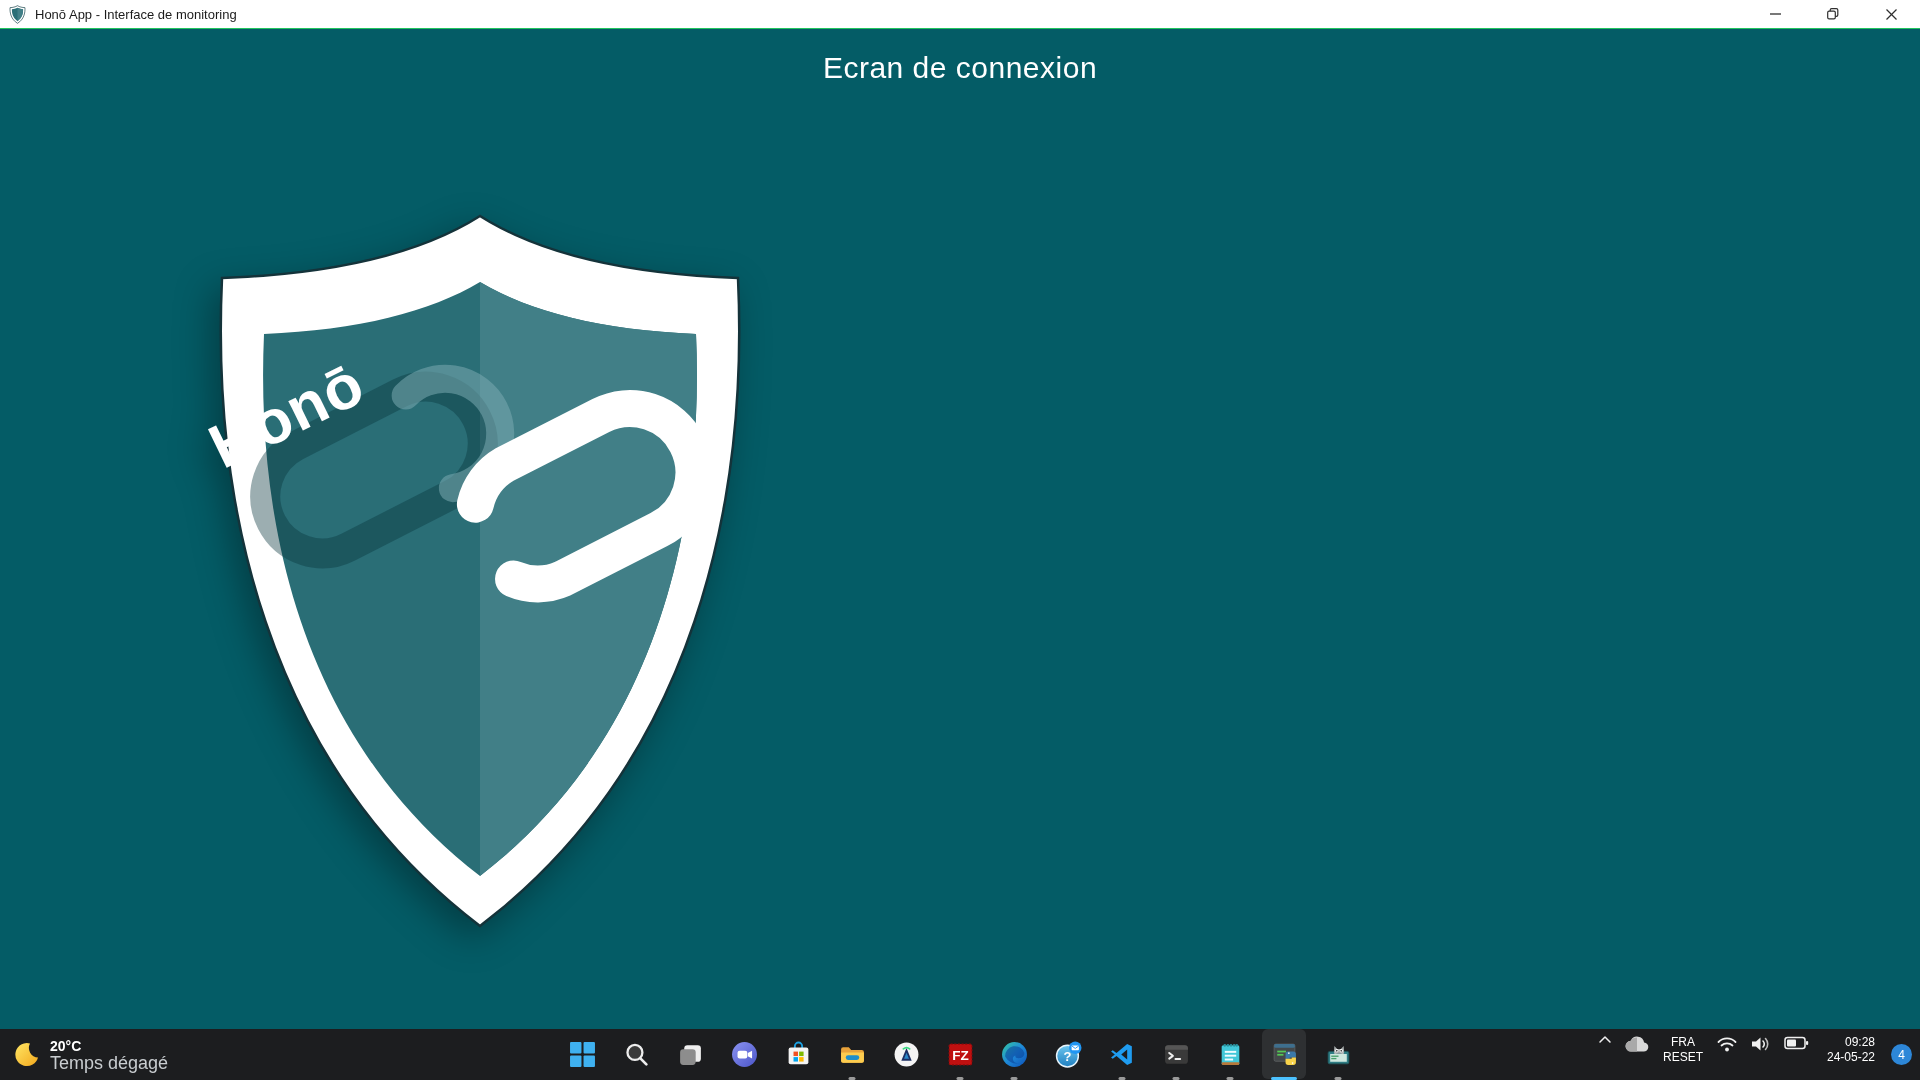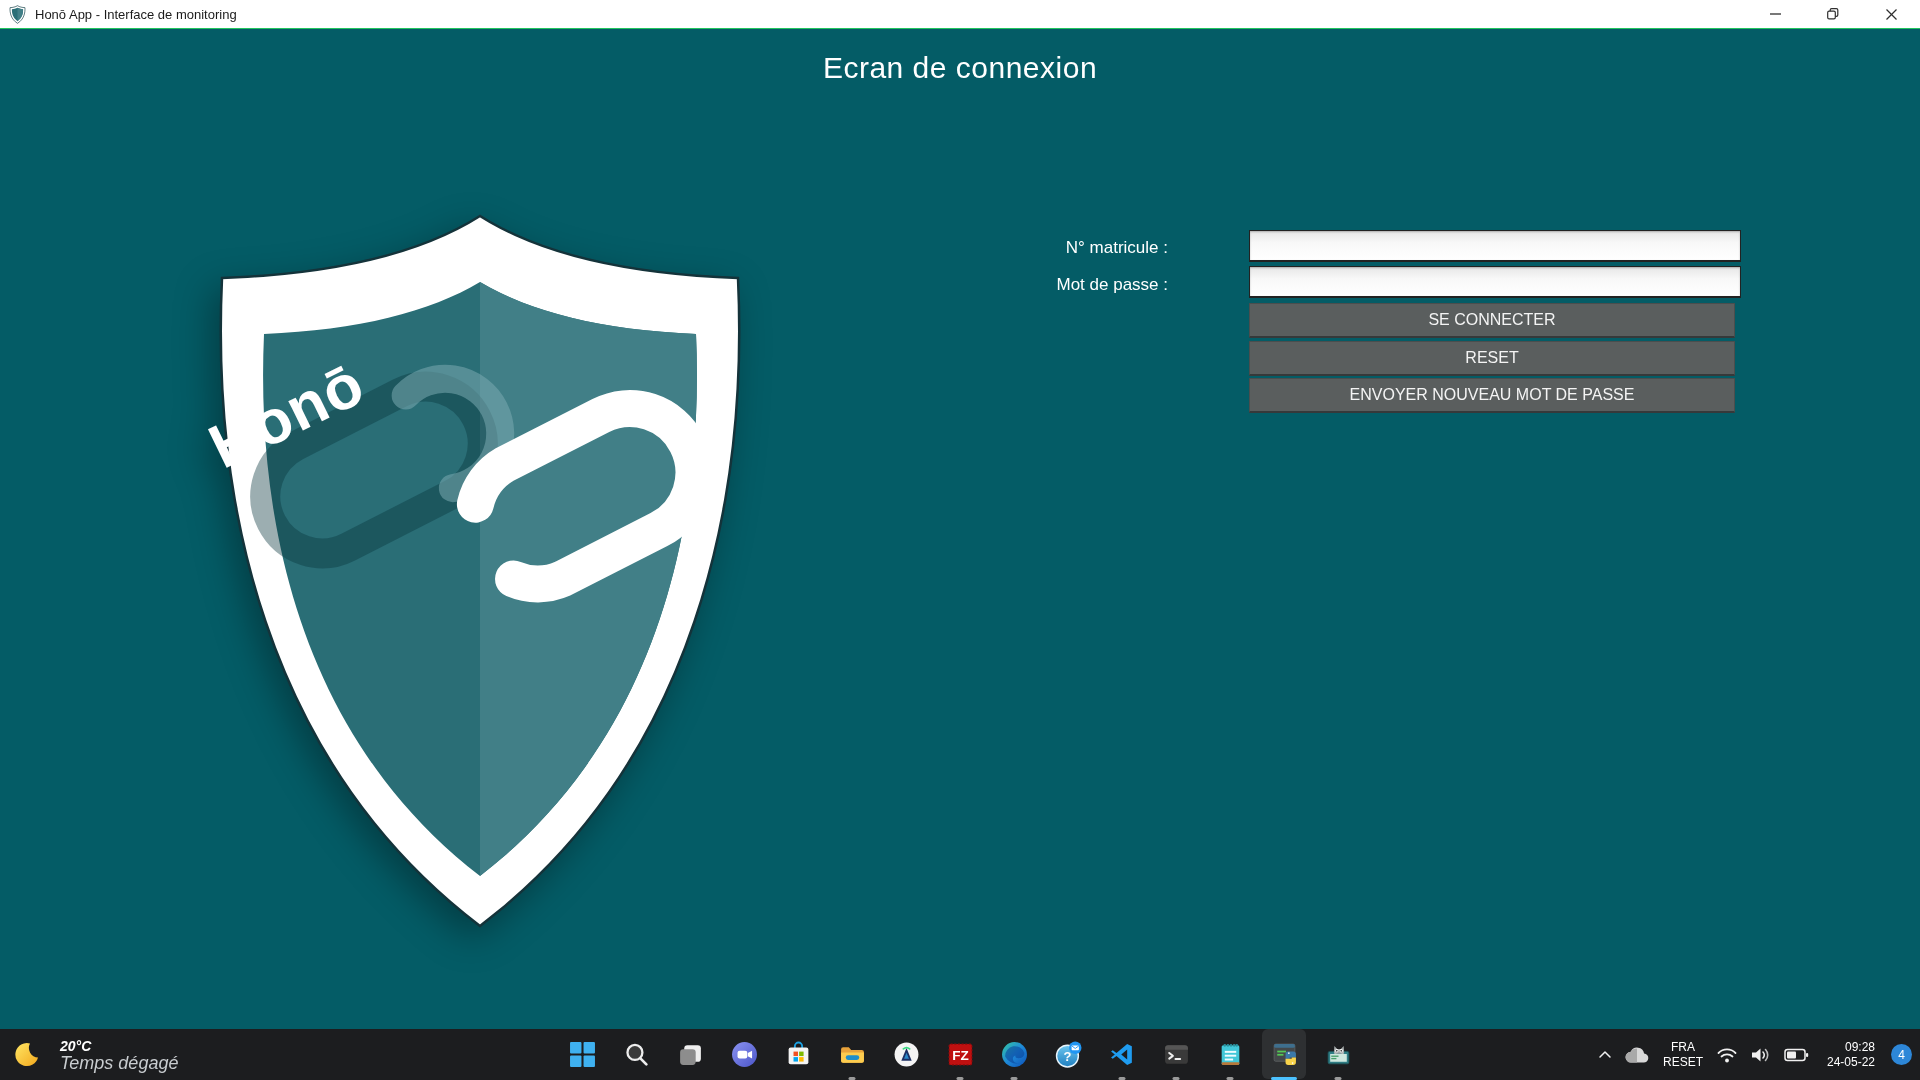--- a/index.html
+++ b/index.html
@@ -33,37 +33,37 @@
          font-size:16px;padding:0 6px;box-sizing:content-box;outline:none;
          font-family:"Liberation Sans",sans-serif;}
   .form-btn{position:absolute;left:229px;width:486px;height:35px;background:#5a5e5e;
             border:1px solid #4a4e4e;border-bottom:2px solid #36393a;border-radius:1px;
             color:#f4f4f4;font-size:16px;font-family:"Liberation Sans",sans-serif;
             cursor:pointer;box-sizing:border-box;}
 
   
   .taskbar{position:absolute;bottom:0;left:0;right:0;height:51px;background:#1c1d1f;}
   .weather{position:absolute;left:13px;top:0;height:51px;display:flex;align-items:center;cursor:pointer;}
-  .weather .wtxt{margin-left:20px;line-height:17px;font-style:italic;}
+  .weather .wtxt{margin-left:10px;line-height:17px;}
   .weather .t1{font-size:14px;font-weight:700;color:#ffffff;}
   .weather .t2{font-size:18px;color:#c9cdd0;}
 
   .task-icons{position:absolute;left:50%;transform:translateX(-50%);top:0;height:51px;
               display:flex;align-items:center;}
   .task-btn{position:relative;width:54px;height:57px;display:flex;align-items:center;
             justify-content:center;cursor:pointer;}
   .task-btn svg{position:relative;width:27px;height:27px;}
   .task-btn.active::before{content:"";position:absolute;left:5px;right:5px;top:3px;bottom:4px;
             background:#2e3032;border-radius:6px;}
   .ind{position:absolute;bottom:3px;left:50%;transform:translateX(-50%);
        width:7px;height:3px;border-radius:2px;background:#9a9a9a;}
   .task-btn.active .ind{width:26px;background:#4cc2ff;}
 
   .tray{position:absolute;right:8px;top:0;height:51px;display:flex;align-items:center;}
-  .tray-item{display:flex;align-items:center;justify-content:center;height:40px;
+  .tray-item{display:flex;align-items:flex-start;justify-content:center;height:40px;
              padding:0 6px;cursor:pointer;}
   .lang{line-height:15px;text-align:center;color:#ffffff;font-size:12px;padding:0 7px;}
   .clock{line-height:15px;text-align:right;color:#ffffff;font-size:12px;padding:0 7px;min-width:58px;}
   .badge{width:21px;height:21px;border-radius:50%;background:#2d87d8;color:#fff;
          font-size:12px;display:flex;align-items:center;justify-content:center;margin-left:4px;}
 </style>
 </head>
 <body>
 
 <div class="screen">
@@ -115,29 +115,20 @@
           <path d="M62 -52 A55 55 0 1 1 62 52" fill="none" stroke="rgba(122,170,176,0.55)" stroke-width="28" stroke-linecap="round"></path>
         </g>
 
         <g transform="translate(402,290) rotate(-27)">
           <path d="M-96 -42 A62 62 0 0 1 -52 -64 L56 -64 A64 64 0 0 1 56 64 L-52 64 A62 62 0 0 1 -96 42" fill="none" stroke="#ffffff" stroke-width="37" stroke-linecap="round"></path>
         </g>
         <text transform="translate(118,226) rotate(-26)" text-anchor="middle" font-family="Liberation Sans, sans-serif" font-size="62" font-weight="700" fill="#ffffff" letter-spacing="1">Honō</text>
       </svg>
     </div>
 
-    <div class="login-form">
-      <div class="fld-label" style="top:13px;">N° matricule :</div>
-      <div class="fld-label" style="top:50px;">Mot de passe :</div>
-      <input class="entry" style="top: 5px;" type="text" value="">
-      <input class="entry" style="top: 41px;" type="password" value="">
-      <button class="form-btn" style="top:78px;">SE CONNECTER</button>
-      <button class="form-btn" style="top:116px;">RESET</button>
-      <button class="form-btn" style="top:153px;">ENVOYER NOUVEAU MOT DE PASSE</button>
-    </div>
   </div>
 
   <div class="taskbar">
 
     <div class="weather">
       <svg width="27" height="27" viewBox="0 0 27 27">
         <defs>
             <linearGradient id="moong" x1="0" y1="0" x2="1" y2="1">
           <stop offset="0" stop-color="#ffe664"></stop>
               <stop offset="1" stop-color="#f2a81d"></stop>

